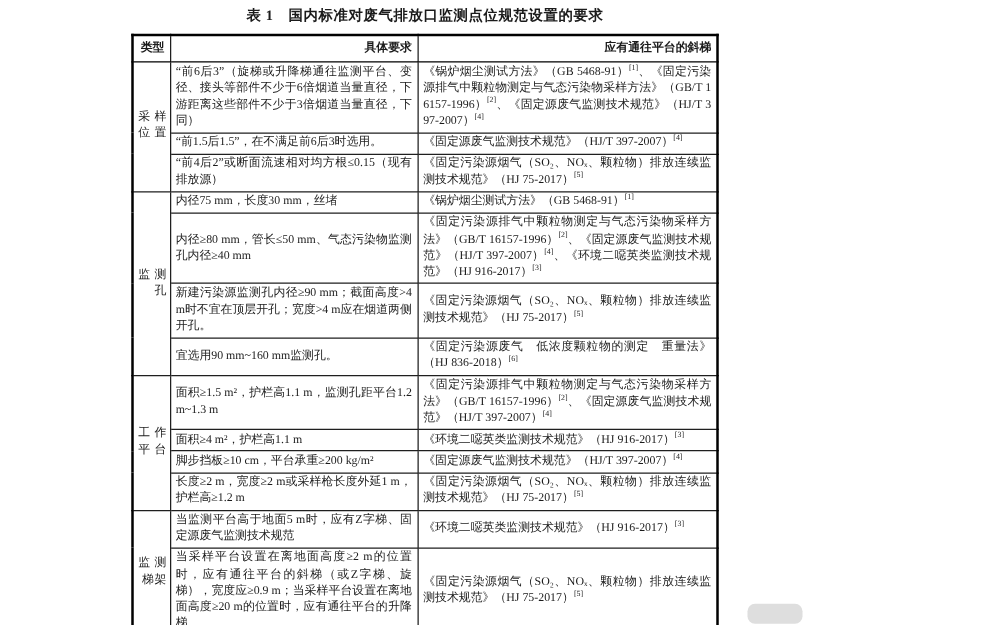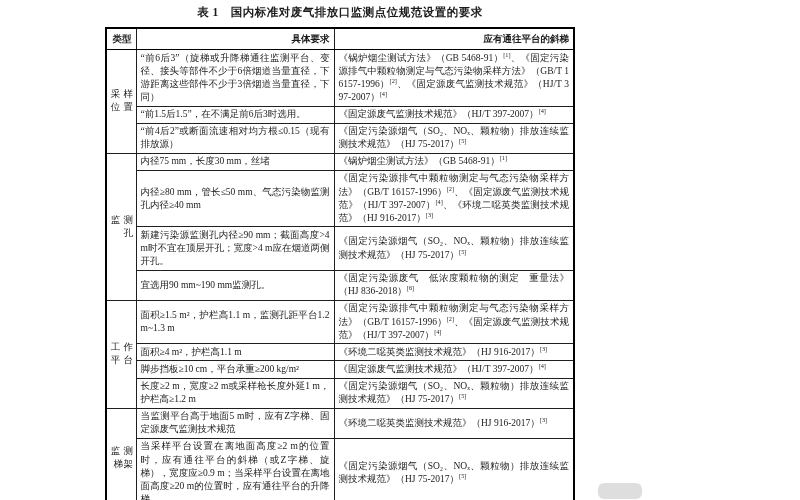--- a/index.html
+++ b/index.html
@@ -123,21 +123,21 @@
         </tr>
         <tr>
           <td class="req-cell">内径≥80 mm，管长≤50 mm、气态污染物监测孔内径≥40 mm</td>
           <td class="std-cell"><span>《固定污染源排气中颗粒物测定与气态污染物采样方法》（GB/T 16157-1996）</span><sup class="cite">[2]</sup><span>、《固定源废气监测技术规范》（HJ/T 397-2007）</span><sup class="cite">[4]</sup><span>、《环境二噁英类监测技术规范》（HJ 916-2017）</span><sup class="cite">[3]</sup></td>
         </tr>
         <tr>
           <td class="req-cell">新建污染源监测孔内径≥90 mm；截面高度&gt;4 m时不宜在顶层开孔；宽度&gt;4 m应在烟道两侧开孔。</td>
           <td class="std-cell"><span>《固定污染源烟气（SO₂、NOₓ、颗粒物）排放连续监测技术规范》（HJ 75-2017）</span><sup class="cite">[5]</sup></td>
         </tr>
         <tr>
-          <td class="req-cell">宜选用90 mm~190 mm监测孔。</td>
+          <td class="req-cell">宜选用90 mm~160 mm监测孔。</td>
           <td class="std-cell"><span>《固定污染源废气　低浓度颗粒物的测定　重量法》（HJ 836-2018）</span><sup class="cite">[6]</sup></td>
         </tr>
         <tr>
           <td class="type-cell sec-start" rowspan="4">工 作
 平 台</td>
           <td class="req-cell sec-start">面积≥1.5 m²，护栏高1.1 m，监测孔距平台1.2 m~1.3 m</td>
           <td class="std-cell sec-start"><span>《固定污染源排气中颗粒物测定与气态污染物采样方法》（GB/T 16157-1996）</span><sup class="cite">[2]</sup><span>、《固定源废气监测技术规范》（HJ/T 397-2007）</span><sup class="cite">[4]</sup></td>
         </tr>
         <tr>
           <td class="req-cell">面积≥4 m²，护栏高1.1 m</td>

